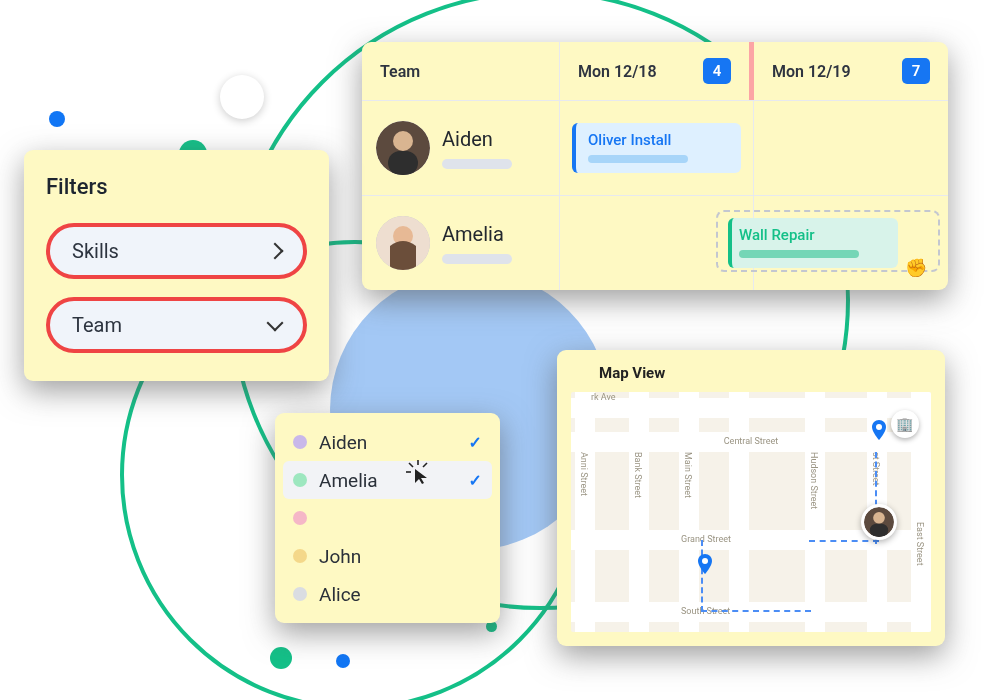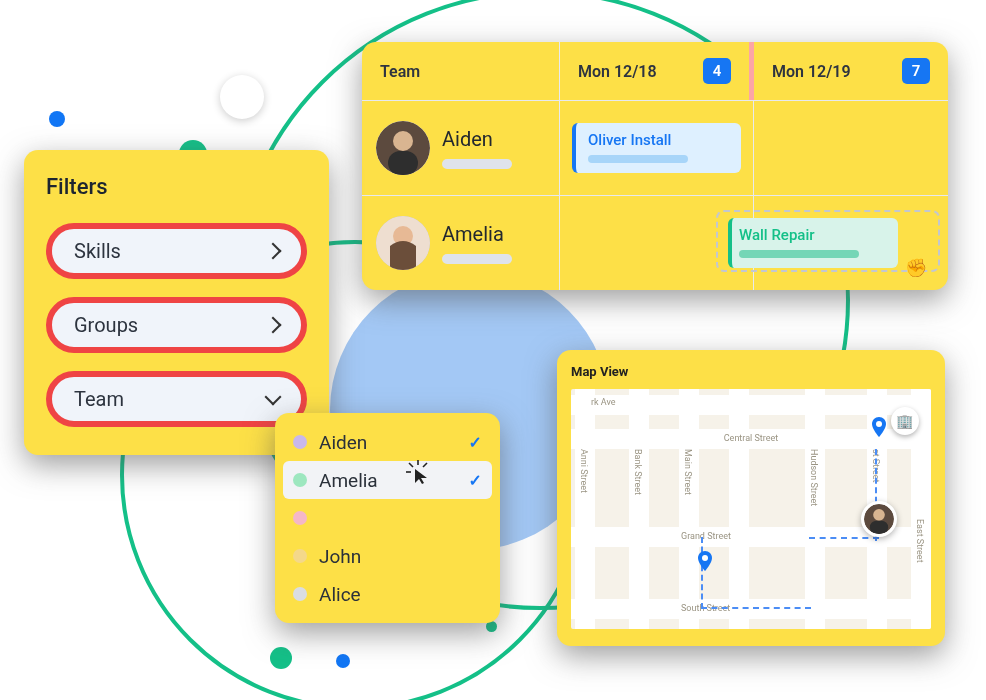--- a/index.html
+++ b/index.html
@@ -33,32 +33,32 @@
 .d-blue1 { width: 16px; height: 16px; background:#1176f5; left: 49px; top: 111px; }
 .d-green1 { width: 28px; height: 28px; background:#14c088; left: 179px; top:140px; }
 .d-white { width: 44px; height: 44px; background:#fff; left: 220px; top: 75px; box-shadow: 0 2px 8px rgba(0,0,0,0.2); }
 .d-green2 { width: 22px; height: 22px; background:#14c088; left: 270px; top: 647px; }
 .d-blue2 { width: 14px; height: 14px; background:#1176f5; left: 336px; top: 654px; }
 .d-green3 { width: 11px; height: 11px; background:#14c088; left: 486px; top: 621px; }
 
 
 .card {
   position: absolute;
-  background: #fde047;
-  border-radius: 14px;
+  background: #fef9c3;
+  border-radius: 9px;
   box-shadow: 0 10px 30px rgba(80,80,80,0.55);
 }
 
 
 .filters-card { left: 24px; top: 150px; width: 305px; padding: 24px 22px 28px; }
 .filters-title { font-size: 22px; font-weight: 500; color:#1d2530; margin-bottom: 24px; }
 .filter-pill {
   display: flex; justify-content: space-between; align-items: center;
   height: 56px;
-  border: 6px solid #ef4444;
+  border: 4px solid #ef4444;
   border-radius: 28px;
   background: #f0f4fa;
   padding: 0 22px;
   margin-bottom: 18px;
   font-size: 20px;
   color: #2d343f;
   cursor: pointer;
 }
 .filter-pill:last-child { margin-bottom: 0; }
 .chev { width: 12px; height: 12px; border-right: 2px solid #333; border-bottom: 2px solid #333; }
@@ -132,21 +132,21 @@
   position:absolute; right:8px; bottom:18px;
   width:224px; height:62px;
   border:2px dashed #c3c7d0; border-radius:8px;
 }
 .grab-cursor {
   position:absolute; right:20px; bottom:12px; font-size:18px; color:#444;
 }
 
 
 .map-card { left:557px; top:350px; width:388px; height:296px; padding:14px 14px 14px; }
-.map-title { font-size:13px; font-weight:700; color:#222; margin-bottom:10px; }
+.map-title { font-size:15px; font-weight:700; color:#222; margin-bottom:10px;margin-left:28px; }
 .map-view {
   position:relative;
   width:100%; height:240px;
   background:#f6f2e9;
   overflow:hidden;
   border-radius:2px;
 }
 .street-h { position:absolute; height:20px; background:#ffffff; left:0; right:0; }
 .street-v { position:absolute; width:20px; background:#ffffff; top:0; bottom:0; }
 .street-label-h { position:absolute; font-size:9px; color:#9a9483; left:50%; transform:translateX(-50%); }
@@ -247,24 +247,20 @@
         <div class="grab-cursor">✊</div>
       </div>
     </div>
   </div>
 
   <div class="card filters-card">
     <div class="filters-title">Filters</div>
 
     <div class="filter-pill">
       <span>Skills</span>
-      <span class="chev chev-right"></span>
-    </div>
-    <div class="filter-pill">
-      <span>Groups</span>
       <span class="chev chev-right"></span>
     </div>
     <div class="filter-pill">
       <span>Team</span>
       <span class="chev chev-down"></span>
     </div>
   </div>
 
   <div class="card map-card">
     <div class="map-title">Map View</div>
@@ -273,21 +269,21 @@
       <div class="street-h" style="top:40px"></div>
       <div class="street-h" style="top:138px"></div>
       <div class="street-h" style="top:210px"></div>
       <div class="street-v" style="left:4px"></div>
       <div class="street-v" style="left:58px"></div>
       <div class="street-v" style="left:108px"></div>
       <div class="street-v" style="left:158px"></div>
       <div class="street-v" style="left:234px"></div>
       <div class="street-v" style="left:296px"></div>
       <div class="street-v" style="left:340px"></div>
-      <span class="street-label-h" style="top:8px; left:20px; transform:none">rk Ave</span>
+      <span class="street-label-h" style="top:0; left:20px; transform:none">rk Ave</span>
       <span class="street-label-h" style="top:44px">Central Street</span>
       <span class="street-label-h" style="top:142px; left:110px; transform:none">Grand Street</span>
       <span class="street-label-h" style="top:214px; left:110px; transform:none">South Street</span>
       <span class="street-label-v" style="left:8px">Anni Street</span>
       <span class="street-label-v" style="left:62px">Bank Street</span>
       <span class="street-label-v" style="left:112px">Main Street</span>
       <span class="street-label-v" style="left:238px">Hudson Street</span>
       <span class="street-label-v" style="left:300px">st Street</span>
       <span class="street-label-v" style="left:344px; top:130px">East Street</span>
 

